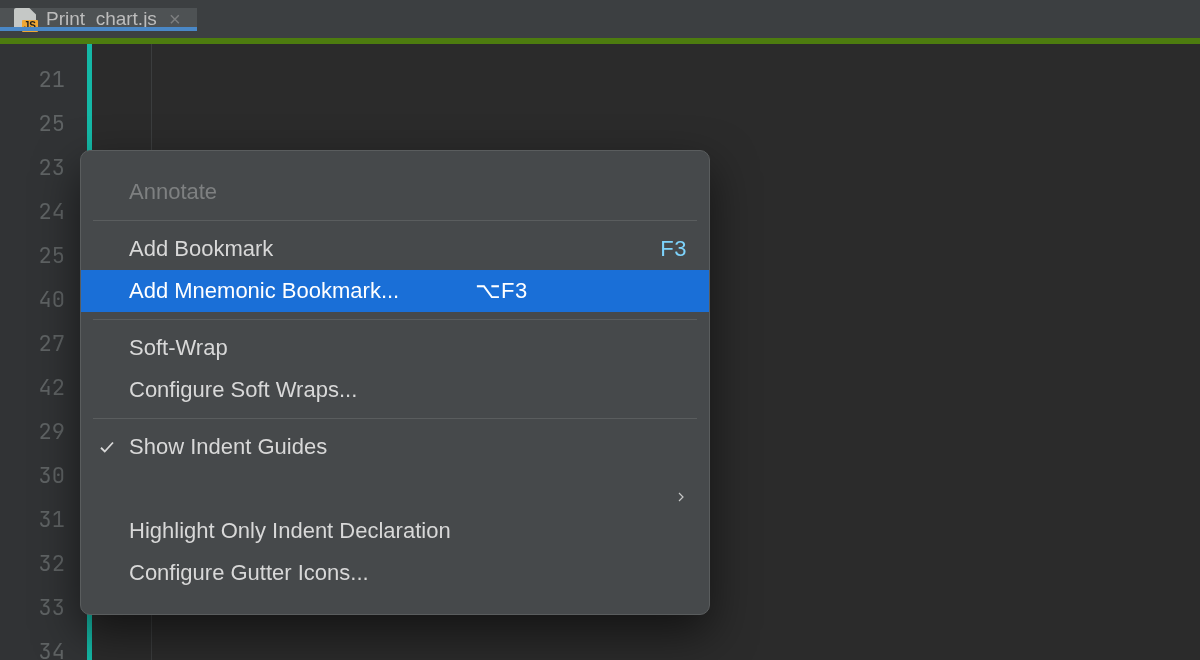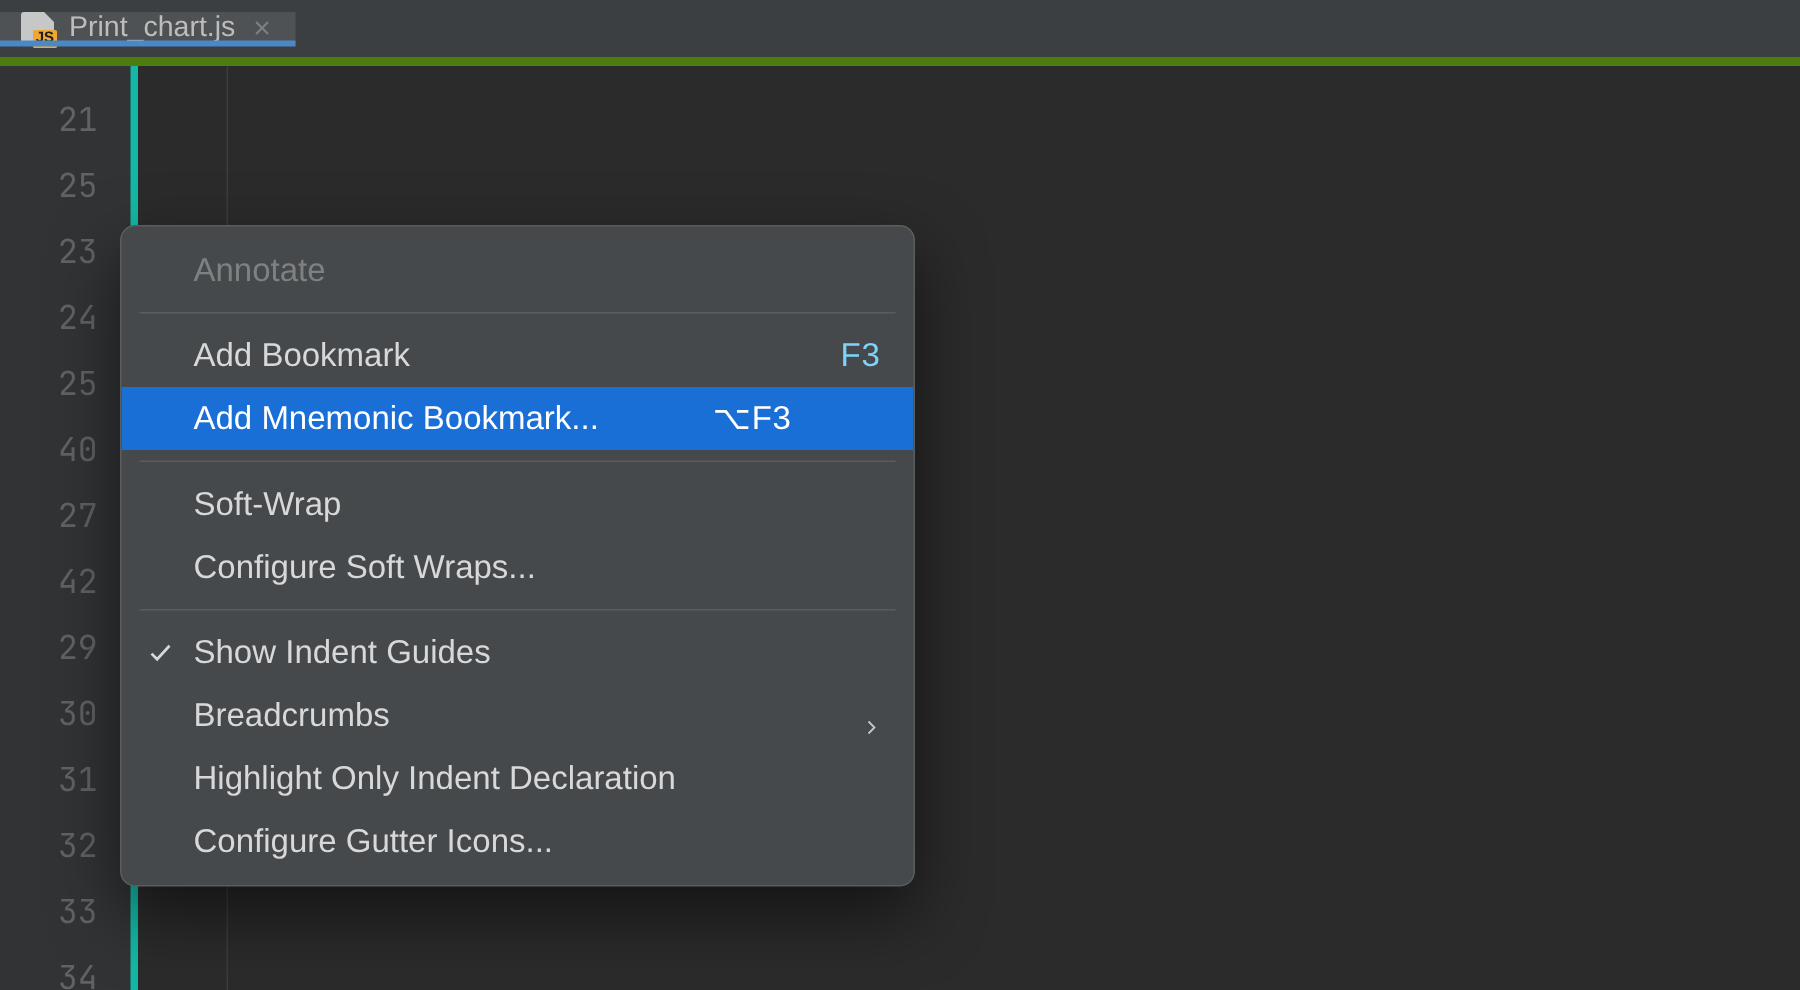--- a/index.html
+++ b/index.html
@@ -119,26 +119,26 @@
   .tok-hint-bg{ display:inline-block; background:#393c3d; border-radius:6px; padding:0 8px; margin:0 2px; }
   .tok-hint   { color: #8f908e; }
   .tok-num    { color: #6897bb; }
   .tok-comma  { color: #cc7832; }
   .tok-semi   { color: #cc7832; }
 
   
   .ctx-menu {
     position: absolute;
     left: 80px; top: 150px;
-    width: 530px;
+    width: 630px;
     background: #46494b;
     border: 1px solid #5a5d5e;
     border-radius: 10px;
     box-shadow: 0 18px 45px rgba(0,0,0,0.55);
-    padding: 8px 0;
+    padding: 20px 0;
     overflow: hidden;
   }
   .ctx-item {
     display: flex;
     align-items: center;
     height: 42px;
     padding: 0 22px 0 48px;
     font-size: 22px;
     color: #d8d8d8;
     position: relative;
@@ -232,21 +232,20 @@
     <div class="ctx-sep"></div>
     <div class="ctx-item">
       <span class="check">
         <svg viewBox="0 0 24 24">
           <polyline points="4 13 9 18 20 6"></polyline>
         </svg>
       </span>
       <span>Show Indent Guides</span>
     </div>
     <div class="ctx-item">
-      <span>Breadcrumbs</span>
       <span class="sub"><svg viewBox="0 0 24 24">
           <polyline points="8 4 16 12 8 20"></polyline>
         </svg></span>
     </div>
     <div class="ctx-item">
       <span>Highlight Only Indent Declaration</span>
     </div>
     <div class="ctx-item">
       <span>Configure Gutter Icons...</span>
     </div>

